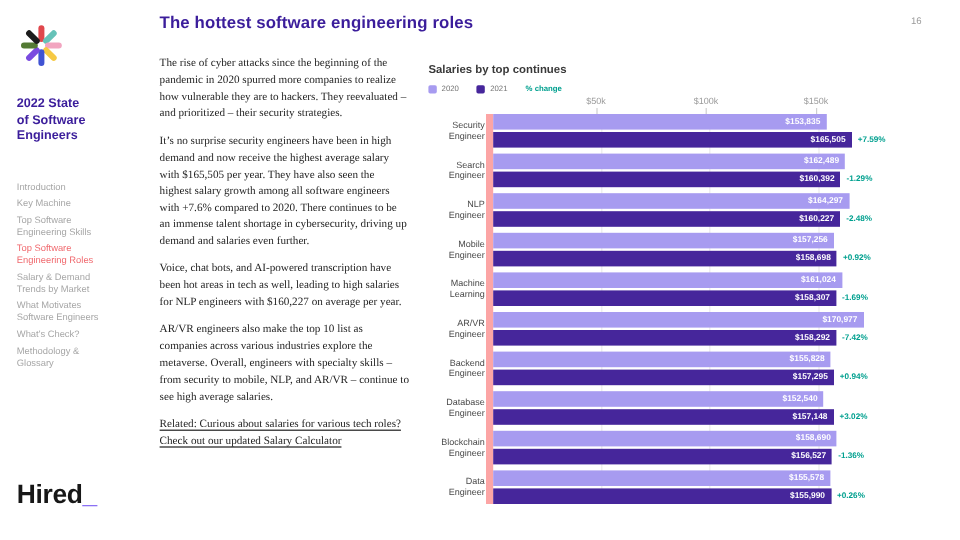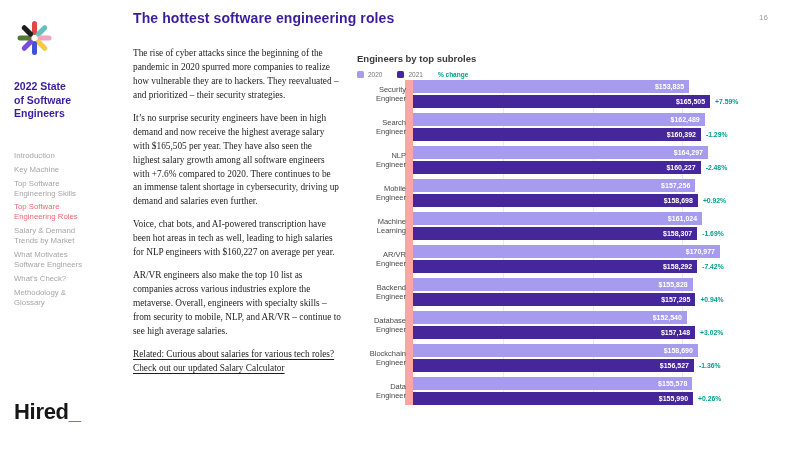--- a/index.html
+++ b/index.html
@@ -32,21 +32,21 @@
   .chart-title { font-size:9.5px; font-weight:bold; color:#3a3a3a; }
   .legend { display:flex; align-items:center; gap:15px; margin-top:7px; }
   .legend .litem { display:flex; align-items:center; gap:4px; font-size:6.5px; color:#777; }
   .legend .sw { width:7px; height:7px; border-radius:1.5px; display:inline-block; }
   .legend .pctleg { font-weight:bold; }
 
   .plot-right { position:relative; margin-left:48px; width:385px; margin-top:2px; }
   .axis { position:relative; height:15px; }
   .tick-label { position:absolute; top:0; transform:translateX(-50%); font-size:7.5px; color:#9a9a9a; }
   .tick-mark { position:absolute; top:10px; width:1px; height:5px; background:#cfcfcf; }
-  .plot-area { position:relative; width:100%; border-left:8px solid #fca5a5; }
+  .plot-area { position:relative; width:100%; border-left:6px solid #fca5a5; }
   .gridline { position:absolute; top:0; bottom:0; width:1px; background:#ebebeb; }
   .group { position:relative; margin-bottom:5px; }
   .glabel { position:absolute; right:calc(100% + 7px); top:50%; transform:translateY(-50%); width:52px; text-align:right; font-size:7.5px; line-height:1.25; color:#4a4a4a; white-space:pre-line; }
   .barrow { display:flex; align-items:center; position:relative; }
   .barrow.b20 { margin-bottom:2px; }
   .bar { height:13px; display:flex; justify-content:flex-end; align-items:center; }
   .bval { font-size:7px; font-weight:bold; color:#fff; padding-right:5px; white-space:nowrap; }
   .pct { font-size:6.8px; font-weight:bold; margin-left:5px; white-space:nowrap; }
 </style>
 </head>
@@ -94,35 +94,43 @@
     <div id="paras">
         <p>The rise of cyber attacks since the beginning of the pandemic in 2020 spurred more companies to realize how vulnerable they are to hackers. They reevaluated – and prioritized – their security strategies.</p>
         <p>It’s no surprise security engineers have been in high demand and now receive the highest average salary with $165,505 per year. They have also seen the highest salary growth among all software engineers with +7.6% compared to 2020. There continues to be an immense talent shortage in cybersecurity, driving up demand and salaries even further.</p>
         <p>Voice, chat bots, and AI-powered transcription have been hot areas in tech as well, leading to high salaries for NLP engineers with $160,227 on average per year.</p>
         <p>AR/VR engineers also make the top 10 list as companies across various industries explore the metaverse. Overall, engineers with specialty skills – from security to mobile, NLP, and AR/VR – continue to see high average salaries.</p>
       </div>
     <p><a id="article-link" style="text-decoration-color: rgb(183, 166, 242); text-decoration: underline;">Related: Curious about salaries for various tech roles? Check out our updated Salary Calculator</a></p>
   </section>
 
   <section class="chart">
-    <div class="chart-title">Engineers by top subroles</div>
+    <div class="chart-title">Salaries by top continues</div>
     <div class="legend" id="legend">
         <span class="litem">
           <span class="sw" style="background: rgb(167, 155, 240);"></span>
           <span>2020</span>
         </span>
         <span class="litem">
           <span class="sw" style="background: rgb(70, 38, 155);"></span>
           <span>2021</span>
         </span>
         <span class="litem">
           <span class="pctleg" style="color: rgb(0, 160, 143);">% change</span>
         </span>
       </div>
     <div class="plot-right">
+      <div class="axis" id="axis">
+          <span class="tick-label" style="left: 23.8095%;">$50k</span>
+          <i class="tick-mark" style="left: 23.8095%;"></i>
+          <span class="tick-label" style="left: 47.619%;">$100k</span>
+          <i class="tick-mark" style="left: 47.619%;"></i>
+          <span class="tick-label" style="left: 71.4286%;">$150k</span>
+          <i class="tick-mark" style="left: 71.4286%;"></i>
+        </div>
       <div class="plot-area" id="plot">
           <i class="gridline" style="left: 23.8095%;"></i>
           <i class="gridline" style="left: 47.619%;"></i>
           <i class="gridline" style="left: 71.4286%;"></i>
           <div class="group">
             <div class="glabel">Security
 Engineer</div>
             <div class="barrow b20">
               <div class="bar" style="width: 73.2548%; background: rgb(167, 155, 240);">
                 <span class="bval">$153,835</span>

